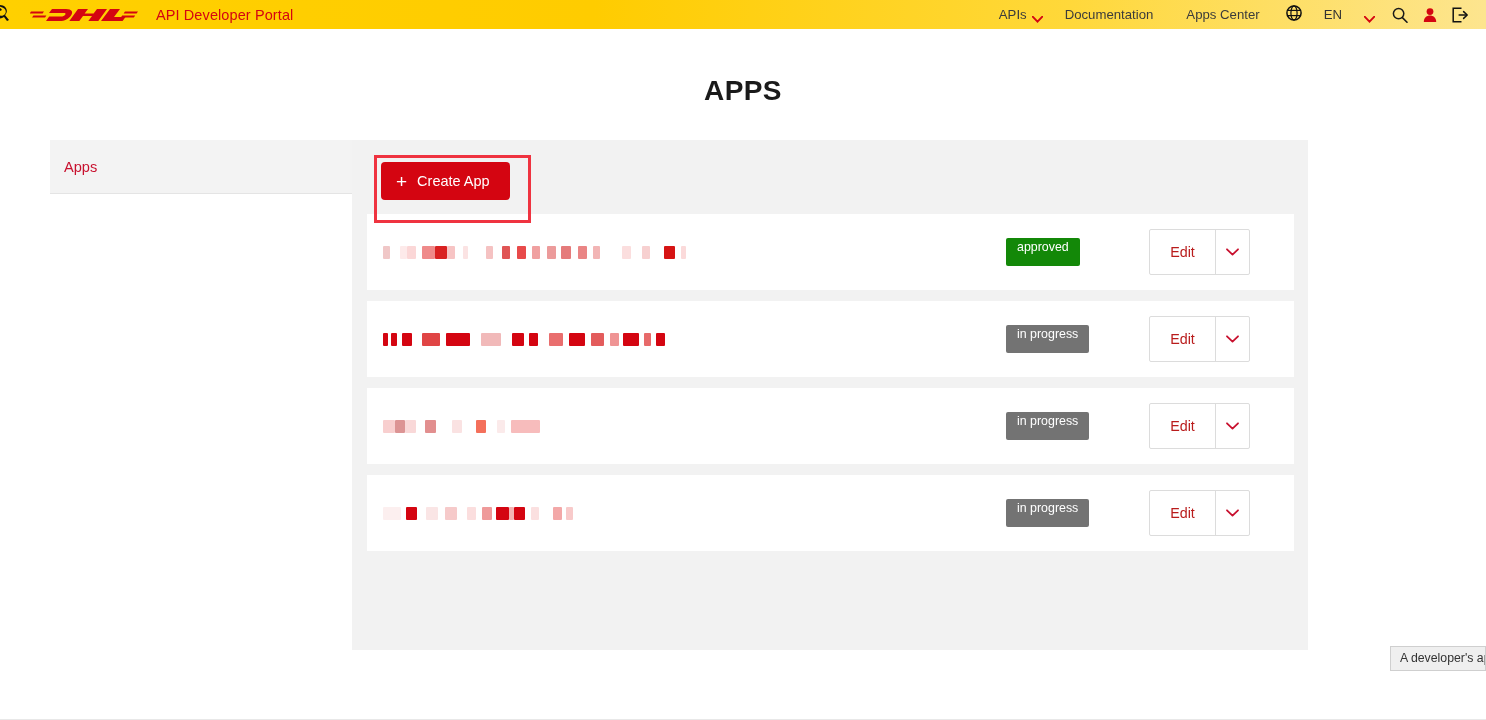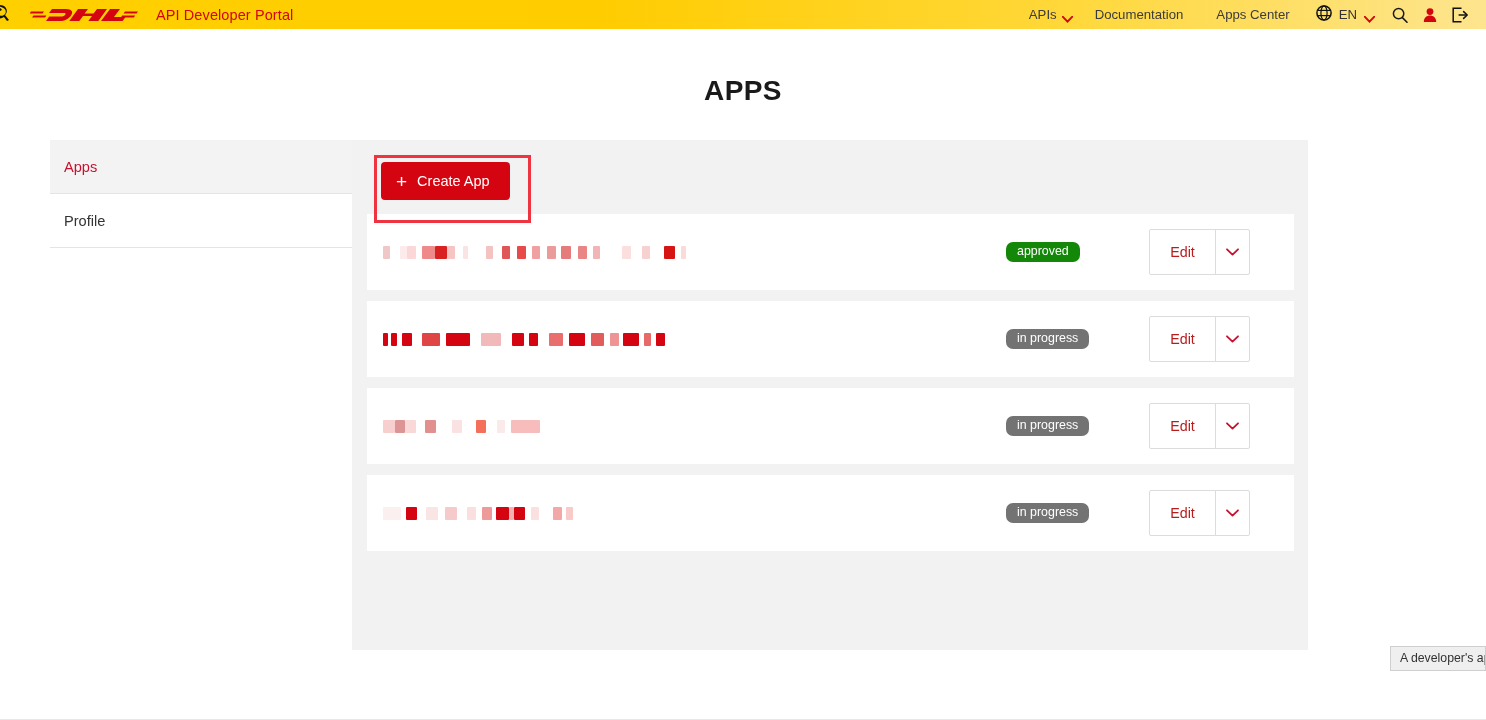--- a/index.html
+++ b/index.html
@@ -73,21 +73,21 @@
   .nav-item.help { padding-left: 20px; padding-right: 22px; }
 
   .caret-red {
     width: 11px; height: 7px;
     display: inline-block;
   }
 
   .lang-group {
     display: flex;
     align-items: center;
-    gap: 7px;
+    gap: 22px;
     padding: 0 10px 0 4px;
     font-size: 13.2px;
     color: #333;
     cursor: pointer;
   }
 
   .icon-btn {
     width: 30px;
     height: 29px;
     display: flex;
@@ -208,24 +208,24 @@
   .cell-status { width: 150px; display: flex; align-items: center; padding-left: 13px; }
   .cell-ops { width: 137px; display: flex; align-items: center; padding-left: 6px; }
 
   
   .redact { display: flex; align-items: center; gap: 0px; height: 26px; }
   .blk { display: inline-block; height: 13px; border-radius: 1px; }
 
   
   .badge {
     display: inline-block;
-    border-radius: 7px;
+    border-radius: 2px;
     color: #ffffff;
     font-size: 12.4px;
-    padding: 3px 11px 4px;
+    padding: 3px 11px 12px;
     line-height: 1.1;
     white-space: nowrap;
   }
   .badge.approved { background: #138808; }
   .badge.progress { background: #737373; }
 
   
   .edit-btn {
     display: flex;
     align-items: stretch;
@@ -381,23 +381,20 @@
   </div>
 
   <h1 class="page-title">APPS</h1>
 
   <div class="layout">
 
     <nav class="sidebar">
       <div class="side-item active">
         <span>Apps</span>
       </div>
-      <div class="side-item">
-        <span>Profile</span>
-      </div>
     </nav>
 
     <section class="content">
 
       <div class="toolbar">
         <button class="create-btn">
           <span class="plus">+</span>
           <span>Create App</span>
         </button>
         <div class="highlight-box"></div>

